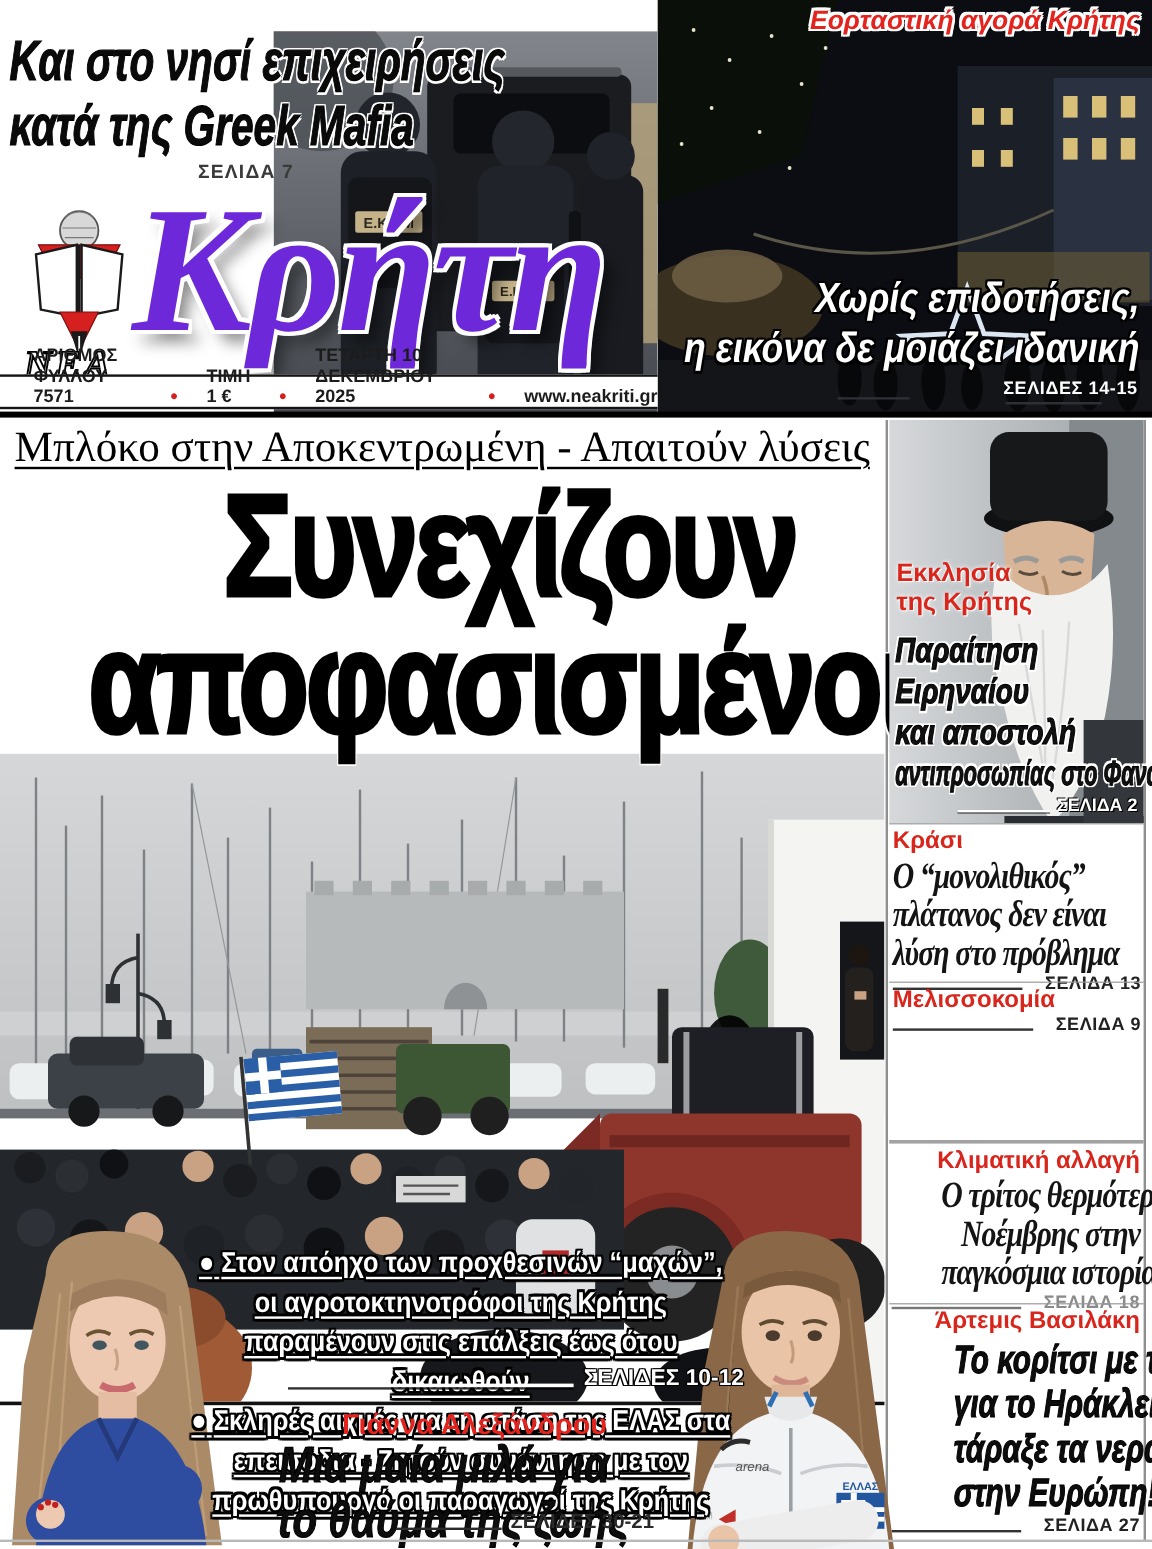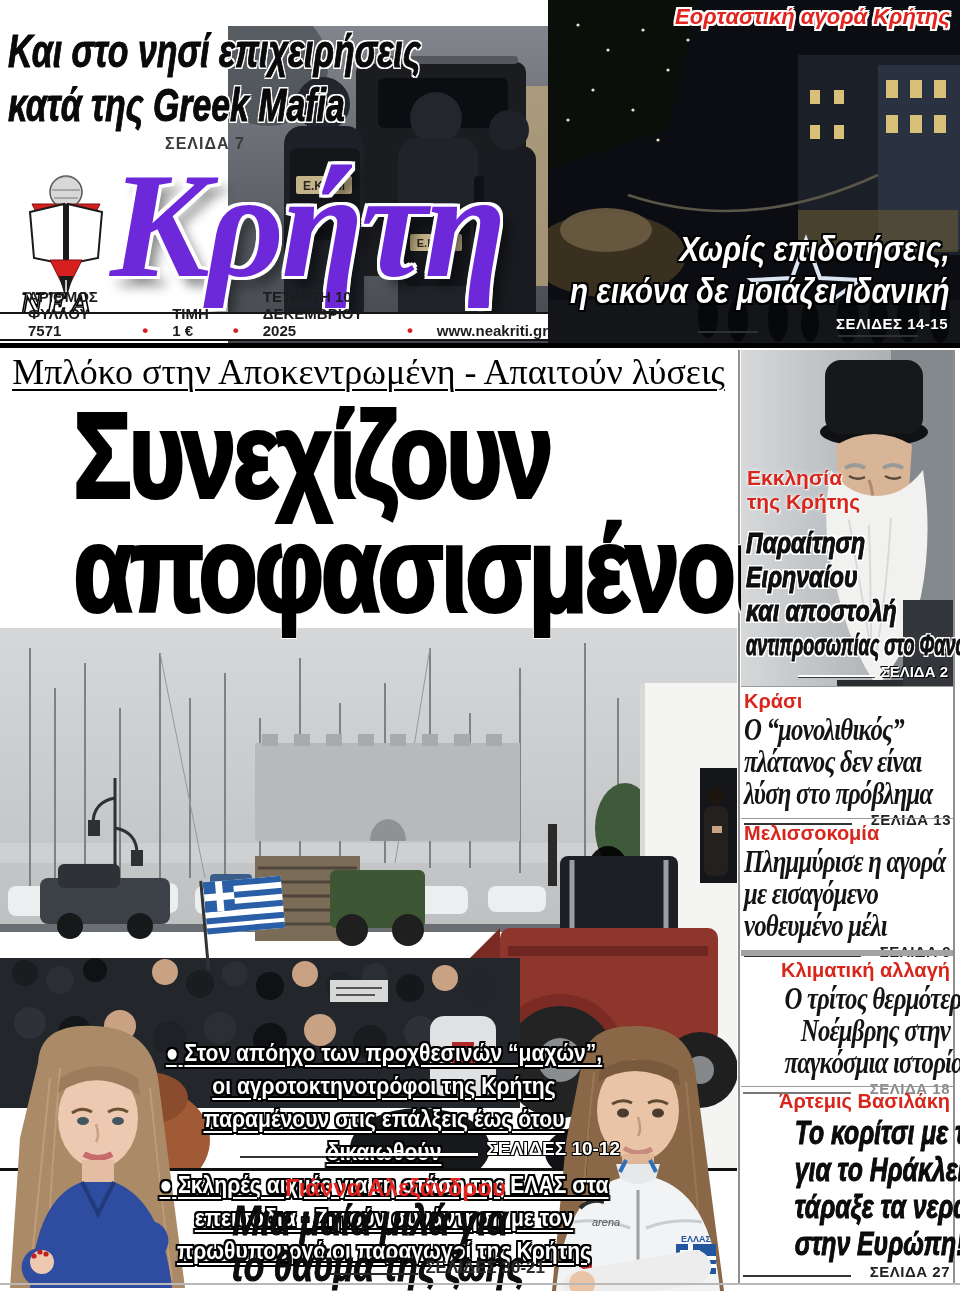--- a/index.html
+++ b/index.html
@@ -44,54 +44,54 @@
       align-items:flex-end;gap:24px;padding-left:28px;box-sizing:border-box;
       font-weight:bold;font-size:15px;color:#1c1c1c;}
   .dateline .dot{color:#d6201f;font-size:17px;line-height:1;}
   .black-rule{left:0;top:343px;width:960px;height:5px;background:#000;z-index:6;}
   
   .lead-kicker{left:0;top:351px;width:737px;z-index:5;text-align:center;
       font-family:"Liberation Serif",serif;font-size:36px;color:#000;
       text-decoration:underline;text-underline-offset:5px;text-decoration-thickness:2px;}
   .vrule{left:738px;top:350px;width:2px;height:935px;background:#8f8f8f;z-index:2;}
   .vrule-r{left:953px;top:350px;width:2px;height:935px;background:#8f8f8f;z-index:2;}
-  .main-head{left:0;top:398px;width:737px;z-index:3;text-align:left;color:#000;
+  .main-head{left:0;top:398px;width:737px;z-index:3;text-align:right;color:#000;
       font-weight:bold;font-size:120px;line-height:114px;letter-spacing:-3px;
       -webkit-text-stroke:4px #000;
       text-shadow:-3px -3px 0 #fff,3px -3px 0 #fff,-3px 3px 0 #fff,3px 3px 0 #fff;}
   .main-head .ln{transform:scaleX(.8);}
   .photo-harbor{left:0;top:628px;width:737px;height:540px;z-index:1;border-bottom:3px solid #111;}
   .bullets{left:128px;top:1036px;width:512px;z-index:7;text-align:center;color:#fff;
       font-weight:bold;font-size:24px;line-height:33px;font-stretch:condensed;}
   .bullets .bullet{text-decoration:underline;text-decoration-thickness:2px;
       text-underline-offset:4px;transform:scaleX(.88);transform-origin:center;}
   .lead-pageref{left:240px;top:1138px;width:380px;z-index:7;display:flex;align-items:flex-end;
       gap:8px;color:#fff;font-weight:bold;font-size:19px;}
   .lead-pageref .prline{flex:1;border-bottom:3px solid #fff;margin-bottom:4px;
       box-shadow:0 2px 0 rgba(0,0,0,.8);}
   .lead-pageref .prtext{text-shadow:1px 1px 0 #000,-1px -1px 0 #000,1px -1px 0 #000,-1px 1px 0 #000;}
   
   .photo-woman{left:0;top:1018px;width:192px;height:270px;z-index:5;}
-  .photo-swimmer{left:534px;top:1022px;width:204px;height:269px;z-index:6;}
+  .photo-swimmer{left:555px;top:1022px;width:204px;height:269px;z-index:6;}
   .bottom-label{left:285px;top:1174px;z-index:7;color:#e3231e;font-weight:bold;font-size:24px;}
   .bottom-head{left:195px;top:1198px;width:350px;z-index:7;text-align:center;color:#0d0d0d;
       font-style:italic;font-weight:bold;font-size:42px;line-height:46px;
       -webkit-text-stroke:1px #000;}
   .bottom-head .ln{white-space:nowrap;transform:scaleX(.8);}
   .bottom-pageref{left:330px;top:1258px;width:215px;z-index:7;display:flex;align-items:flex-end;
       gap:7px;color:#2a2a2a;font-weight:bold;font-size:17px;}
   .bottom-pageref .prline{flex:1;border-bottom:2px solid #2a2a2a;margin-bottom:3px;}
   .bottom-rule{left:0;top:1283px;width:960px;height:2px;background:#b9b9b9;z-index:8;}
   
   .sidebar{left:741px;top:350px;width:212px;height:935px;z-index:4;}
   .sb{position:absolute;left:0;width:212px;box-sizing:border-box;}
   .sb1{top:0;height:336px;}
   .sb2{top:336px;height:132px;border-top:1px solid #9a9a9a;padding:3px 2px 0 3px;}
   .sb3{top:468px;height:132px;border-top:1px solid #9a9a9a;padding:3px 2px 0 3px;}
-  .sb4{top:600px;height:136px;border-top:6px solid #a3a3a3;padding:3px 3px 0 2px;}
+  .sb4{top:600px;height:136px;border-top:3px solid #a3a3a3;padding:3px 3px 0 2px;}
   .sb5{top:736px;height:187px;border-top:1px solid #9a9a9a;padding:3px 3px 0 2px;}
   .sb-label{color:#d9261c;font-weight:bold;font-size:20px;line-height:22px;}
   .sb-label.r{text-align:right;}
   .sb-head-serif{font-family:"Liberation Serif",serif;font-style:italic;font-weight:600;
       font-size:31px;line-height:32px;color:#141414;letter-spacing:-1px;margin-top:2px;}
   .sb-head-serif .ln{white-space:nowrap;transform:scaleX(.8);}
   .sb-head-serif.r .ln{transform-origin:right center;}
   .sb-head-sans{font-style:italic;font-weight:bold;font-size:33px;line-height:37px;
       color:#0d0d0d;margin-top:2px;text-align:right;-webkit-text-stroke:1px #000;}
   .sb-head-sans .ln{white-space:nowrap;transform:scaleX(.75);transform-origin:right center;}
@@ -475,25 +475,20 @@
         <span class="ln cond-l">λύση στο πρόβλημα</span>
       </div>
       <div class="sb-pageref">
         <span class="prline"></span>
         <span>ΣΕΛΙΔΑ 13</span>
       </div>
     </div>
 
     <div class="sb sb3">
       <div class="sb-label">Μελισσοκομία</div>
-      <div class="sb-head-serif">
-        <span class="ln cond-l">Πλημμύρισε η αγορά</span>
-        <span class="ln cond-l">με εισαγόμενο</span>
-        <span class="ln cond-l">νοθευμένο μέλι</span>
-      </div>
       <div class="sb-pageref">
         <span class="prline"></span>
         <span>ΣΕΛΙΔΑ 9</span>
       </div>
     </div>
 
     <div class="sb sb4">
       <div class="sb-label r">Κλιματική αλλαγή</div>
       <div class="sb-head-serif r" style="text-align:right;">
         <span class="ln cond-r">Ο τρίτος θερμότερος</span>

